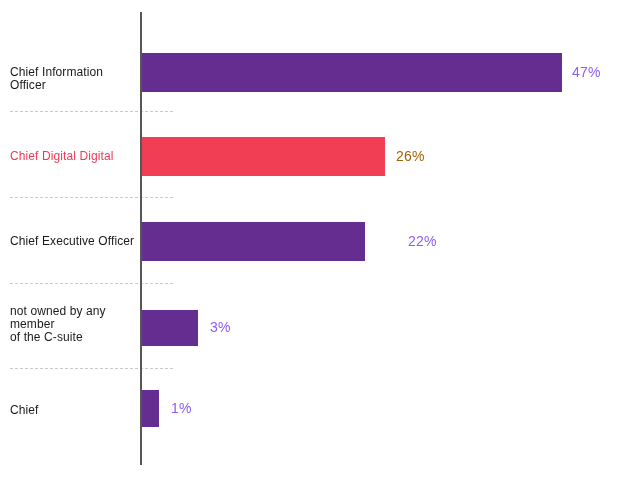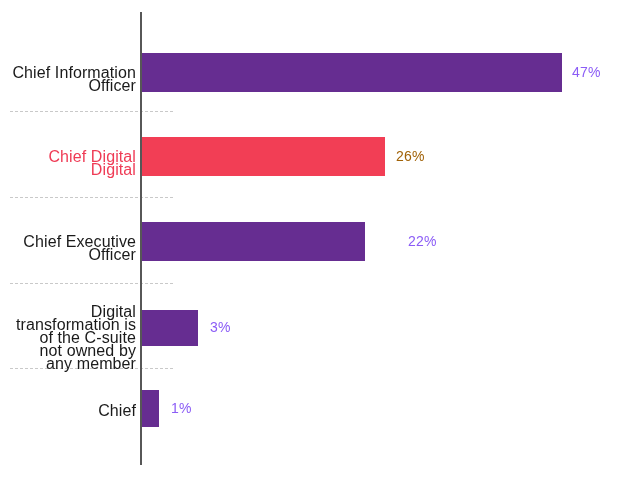--- a/index.html
+++ b/index.html
@@ -44,25 +44,25 @@
   .row {
     position: absolute;
     left: 0;
     width: 640px;
   }
 
   .cat-label {
     position: absolute;
     left: 10px;
     width: 126px;
-    font-size: 16px;
+    font-size: 12px;
     line-height: 13px;
     color: #1a1a1a;
     letter-spacing: 0.1px;
-    text-align: right;
+    text-align: left;
   }
   .cat-label.highlight {
     color: #ef3b55;
   }
 
   .bar {
     position: absolute;
     left: 142px;
     height: 39px;
     background: #662d91;
@@ -107,23 +107,22 @@
   </div>
 
   <div class="row" style="top:222px;">
     <div class="cat-label" style="top:13px;">Chief Executive Officer</div>
     <div class="bar" style="width:223px; top:0px;"></div>
     <div class="value-label" style="left:376px; top:11px;margin-left:32px;">22%</div>
   </div>
 
   <div class="row" style="top:310px;">
     <div class="cat-label" style="top:-5px;">
-      <div>Digital transformation is</div>
+      <div>not owned by any member</div>
       <div>of the C-suite</div>
-      <div>not owned by any member</div>
     </div>
     <div class="bar" style="width:56px; top:0px; height:36px;"></div>
     <div class="value-label" style="left:210px; top:9px;">3%</div>
   </div>
 
   <div class="row" style="top:390px;">
     <div class="cat-label" style="top:14px;">Chief</div>
     <div class="bar" style="width:17px; top:0px; height:37px;"></div>
     <div class="value-label" style="left:171px; top:10px;">1%</div>
   </div>

